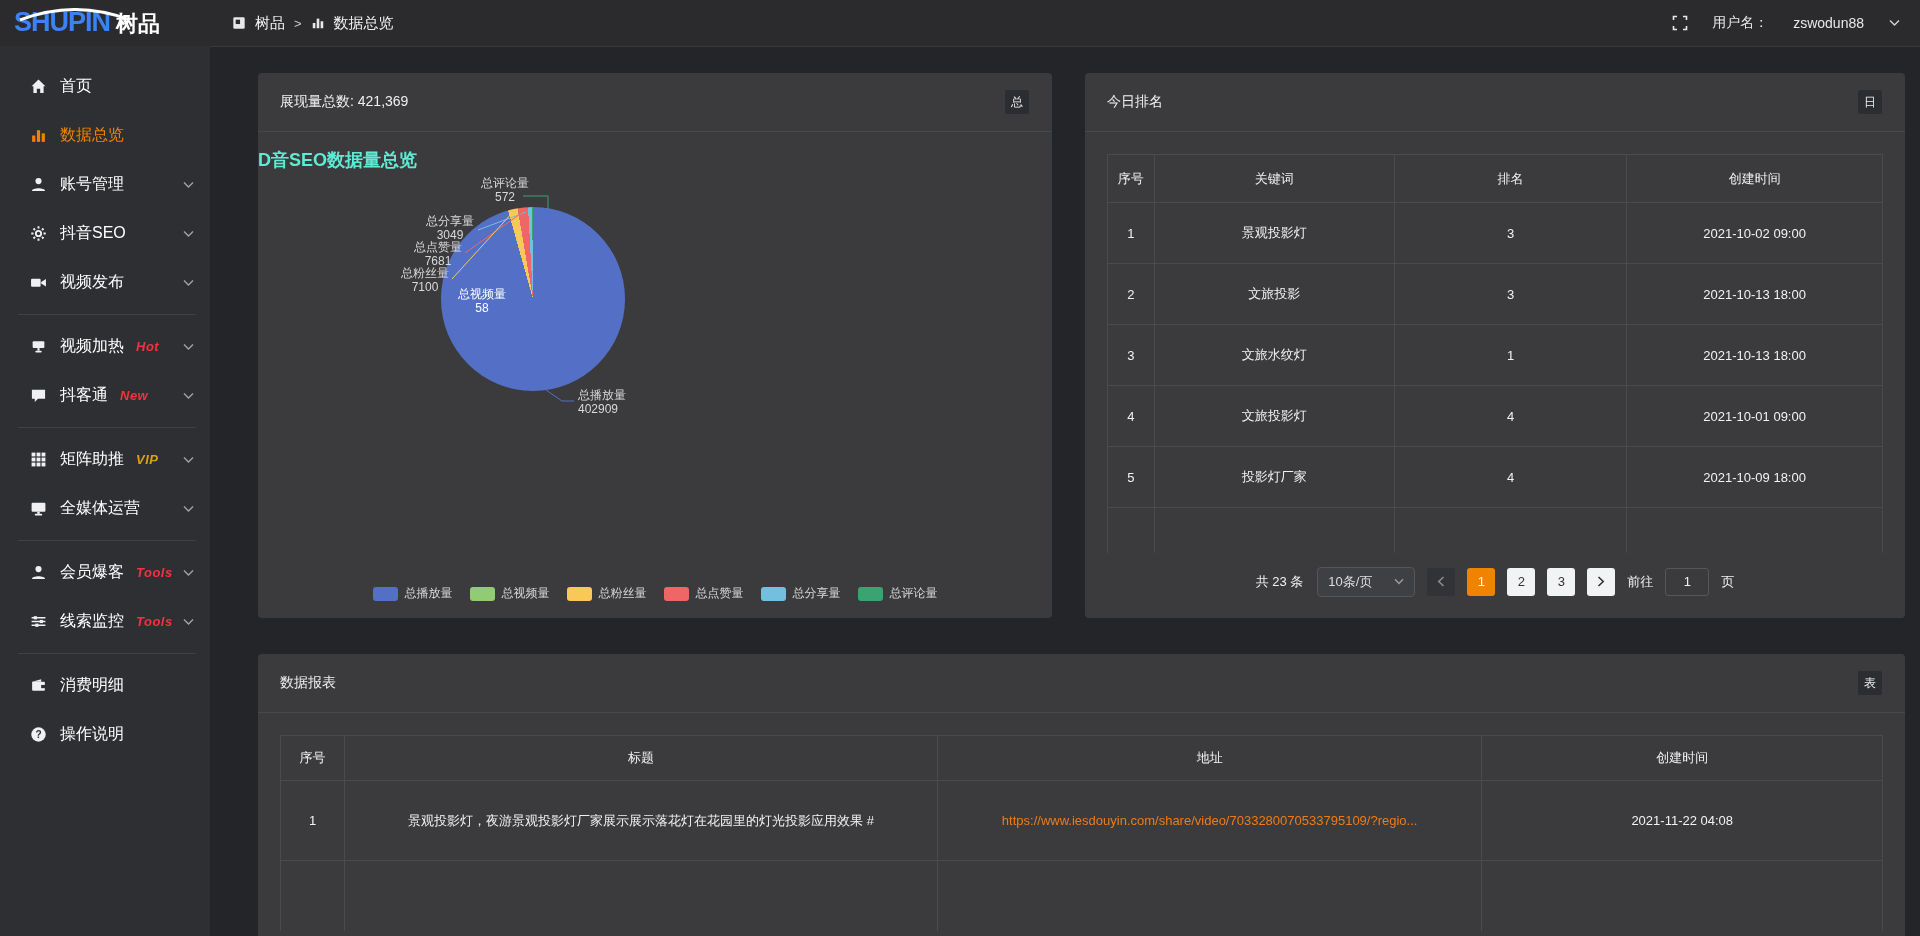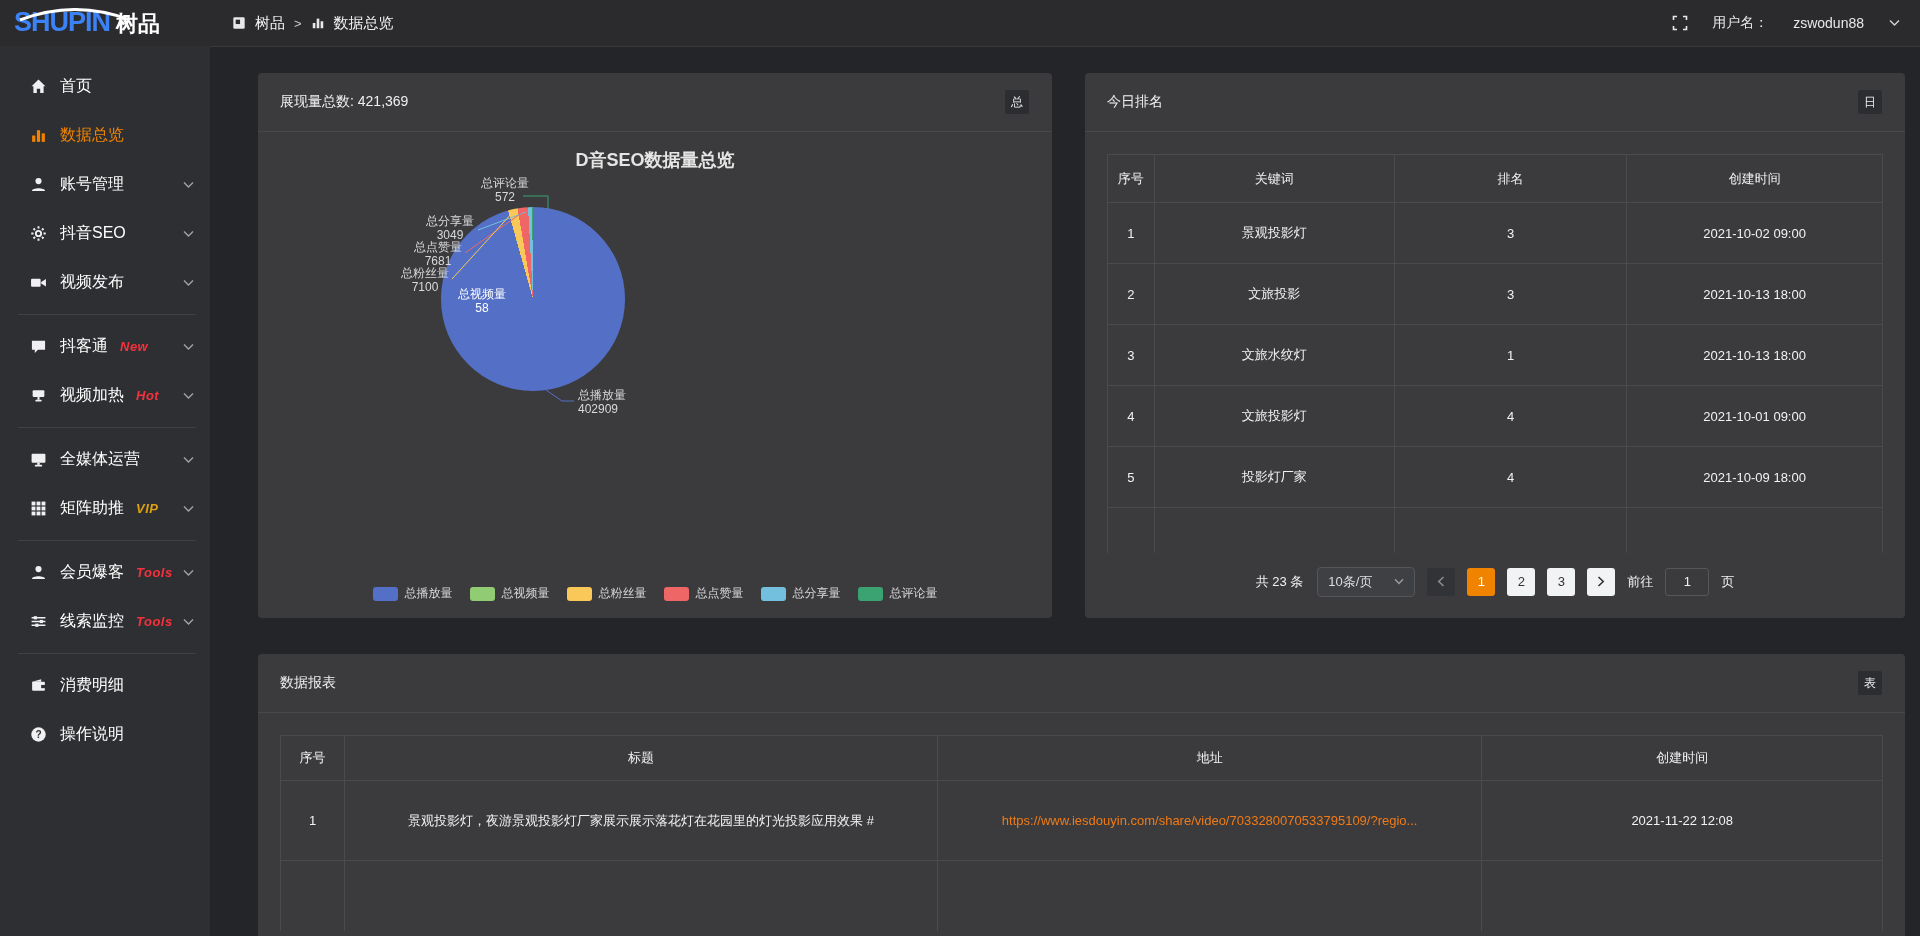--- a/index.html
+++ b/index.html
@@ -45,21 +45,21 @@
   .panel-head { height:59px; display:flex; align-items:center; justify-content:space-between; padding:0 22px; border-bottom:1px solid #47484a;gap:48px; }
   .panel-title { font-size:14px; color:#f0f0f1; }
   .corner-badge { width:26px; height:26px; background:#2c2d30; border:1px solid #3b3c3f; border-radius:3px; color:#eceded; font-size:12px; display:flex; align-items:center; justify-content:center; cursor:pointer; }
 
   .row-panels { display:flex; gap:33px; margin-top:26px; }
   .panel-seo { width:794px; height:545px; flex:none; }
   .panel-rank { flex:1; height:545px; }
 
   
   .chart-body { position:relative; height:486px; }
-  .chart-title { position:absolute; top:16px; left:0; width:100%; text-align:center; font-size:18px; font-weight:600; color:#e5e5e5; }
+  .chart-title { position:absolute; top:16px; left:0; width:100%; text-align:left; font-size:18px; font-weight:600; color:#5eead4; }
   .pie { position:absolute; left:183px; top:75px; width:184px; height:184px; border-radius:50%; cursor:pointer; }
   .pie-label { position:absolute; width:100px; text-align:center; font-size:12px; line-height:14px; color:#d8d9da; }
   .pie-label.inside { color:#ffffff; }
   .pie-label.left-align { text-align:left; width:120px; }
   .lines-overlay { position:absolute; inset:0; pointer-events:none; }
   .legend { position:absolute; bottom:16px; left:0; width:100%; display:flex; justify-content:center; gap:17px; }
   .legend-item { display:flex; align-items:center; gap:7px; cursor:pointer; }
   .legend-swatch { width:25px; height:14px; border-radius:3px; }
   .legend-label { font-size:12px; color:#d8d9da; }
 
@@ -205,83 +205,83 @@
             <path d="M1 1.5 L5.5 6 L10 1.5"></path>
           </svg>
         </span>
     </div>
 
     <div class="side-divider"></div>
 
     <div class="side-item">
       <span class="ico">
           <svg width="17" height="17" viewBox="0 0 16 16" fill="currentColor">
-            <path d="M1.8 2.5 H14.2 V11 H7.5 L4.5 14 V11 H1.8 Z"></path>
-          </svg>
-        </span>
-      <span>抖客通</span>
-      <span class="side-badge badge-red">New</span>
-      <span class="side-caret">
-          <svg width="11" height="8" viewBox="0 0 11 8" fill="none" stroke="currentColor" stroke-width="1.4">
-            <path d="M1 1.5 L5.5 6 L10 1.5"></path>
-          </svg>
-        </span>
-    </div>
-
-    <div class="side-item">
-      <span class="ico">
-          <svg width="17" height="17" viewBox="0 0 16 16" fill="currentColor">
             <rect x="2.5" y="3" width="11" height="6.5" rx="1"></rect>
             <rect x="7" y="9.5" width="2" height="2.5"></rect>
             <rect x="5" y="12" width="6" height="1.6" rx="0.8"></rect>
           </svg>
         </span>
       <span>视频加热</span>
       <span class="side-badge badge-red">Hot</span>
       <span class="side-caret">
           <svg width="11" height="8" viewBox="0 0 11 8" fill="none" stroke="currentColor" stroke-width="1.4">
             <path d="M1 1.5 L5.5 6 L10 1.5"></path>
           </svg>
         </span>
     </div>
 
+    <div class="side-item">
+      <span class="ico">
+          <svg width="17" height="17" viewBox="0 0 16 16" fill="currentColor">
+            <path d="M1.8 2.5 H14.2 V11 H7.5 L4.5 14 V11 H1.8 Z"></path>
+          </svg>
+        </span>
+      <span>抖客通</span>
+      <span class="side-badge badge-red">New</span>
+      <span class="side-caret">
+          <svg width="11" height="8" viewBox="0 0 11 8" fill="none" stroke="currentColor" stroke-width="1.4">
+            <path d="M1 1.5 L5.5 6 L10 1.5"></path>
+          </svg>
+        </span>
+    </div>
+
     <div class="side-divider"></div>
-
-    <div class="side-item">
-      <span class="ico">
-          <svg width="17" height="17" viewBox="0 0 16 16" fill="currentColor">
-            <rect x="1.5" y="2.5" width="13" height="8.5" rx="1"></rect>
-            <rect x="6.8" y="11" width="2.4" height="2"></rect>
-            <rect x="4.5" y="13" width="7" height="1.6" rx="0.8"></rect>
-          </svg>
-        </span>
-      <span>全媒体运营</span>
-      <span class="side-caret">
-          <svg width="11" height="8" viewBox="0 0 11 8" fill="none" stroke="currentColor" stroke-width="1.4">
-            <path d="M1 1.5 L5.5 6 L10 1.5"></path>
-          </svg>
-        </span>
-    </div>
 
     <div class="side-item">
       <span class="ico">
           <svg width="17" height="17" viewBox="0 0 16 16" fill="currentColor">
             <rect x="1.5" y="1.5" width="3.6" height="3.6"></rect>
             <rect x="6.2" y="1.5" width="3.6" height="3.6"></rect>
             <rect x="10.9" y="1.5" width="3.6" height="3.6"></rect>
             <rect x="1.5" y="6.2" width="3.6" height="3.6"></rect>
             <rect x="6.2" y="6.2" width="3.6" height="3.6"></rect>
             <rect x="10.9" y="6.2" width="3.6" height="3.6"></rect>
             <rect x="1.5" y="10.9" width="3.6" height="3.6"></rect>
             <rect x="6.2" y="10.9" width="3.6" height="3.6"></rect>
             <rect x="10.9" y="10.9" width="3.6" height="3.6"></rect>
           </svg>
         </span>
       <span>矩阵助推</span>
       <span class="side-badge badge-gold">VIP</span>
+      <span class="side-caret">
+          <svg width="11" height="8" viewBox="0 0 11 8" fill="none" stroke="currentColor" stroke-width="1.4">
+            <path d="M1 1.5 L5.5 6 L10 1.5"></path>
+          </svg>
+        </span>
+    </div>
+
+    <div class="side-item">
+      <span class="ico">
+          <svg width="17" height="17" viewBox="0 0 16 16" fill="currentColor">
+            <rect x="1.5" y="2.5" width="13" height="8.5" rx="1"></rect>
+            <rect x="6.8" y="11" width="2.4" height="2"></rect>
+            <rect x="4.5" y="13" width="7" height="1.6" rx="0.8"></rect>
+          </svg>
+        </span>
+      <span>全媒体运营</span>
       <span class="side-caret">
           <svg width="11" height="8" viewBox="0 0 11 8" fill="none" stroke="currentColor" stroke-width="1.4">
             <path d="M1 1.5 L5.5 6 L10 1.5"></path>
           </svg>
         </span>
     </div>
 
     <div class="side-divider"></div>
 
     <div class="side-item">
@@ -531,21 +531,21 @@
               <th>创建时间</th>
             </tr>
           </thead>
           <tbody>
             <tr>
               <td>1</td>
               <td class="cell-title">景观投影灯，夜游景观投影灯厂家展示展示落花灯在花园里的灯光投影应用效果 #</td>
               <td class="cell-link">
                   <a>https://www.iesdouyin.com/share/video/7033280070533795109/?regio...</a>
                 </td>
-              <td>2021-11-22 12:08</td>
+              <td>2021-11-22 04:08</td>
             </tr>
             <tr class="ghost">
                 <td></td>
                 <td></td>
                 <td></td>
                 <td></td>
               </tr>
           </tbody>
         </table>
       </div>

